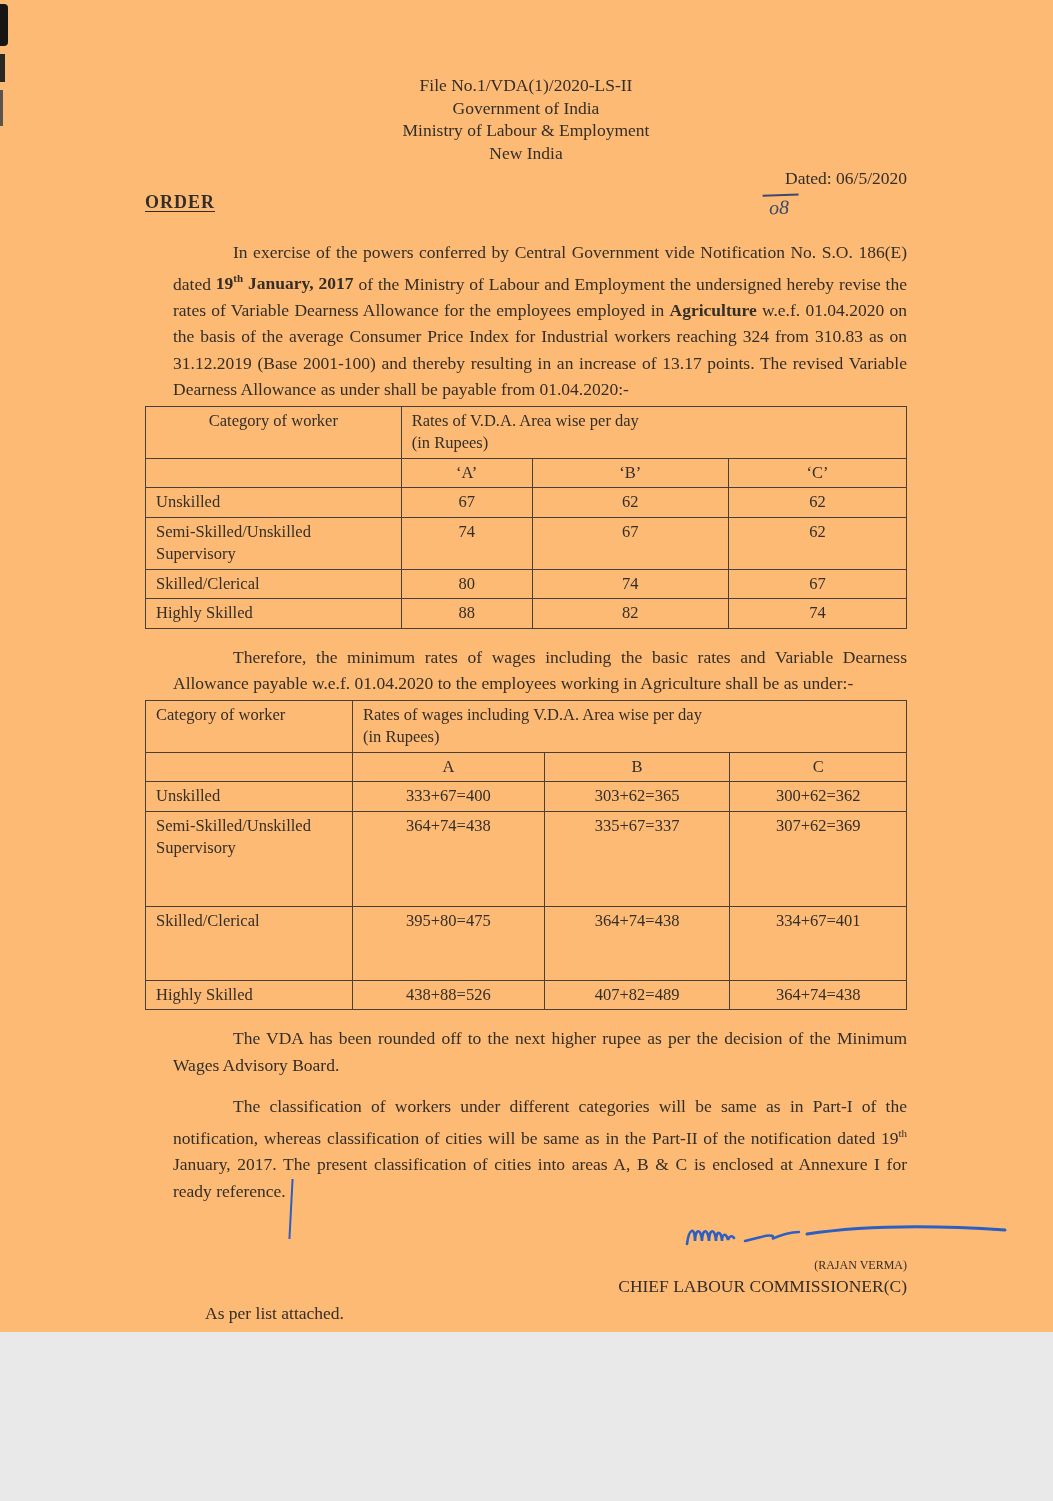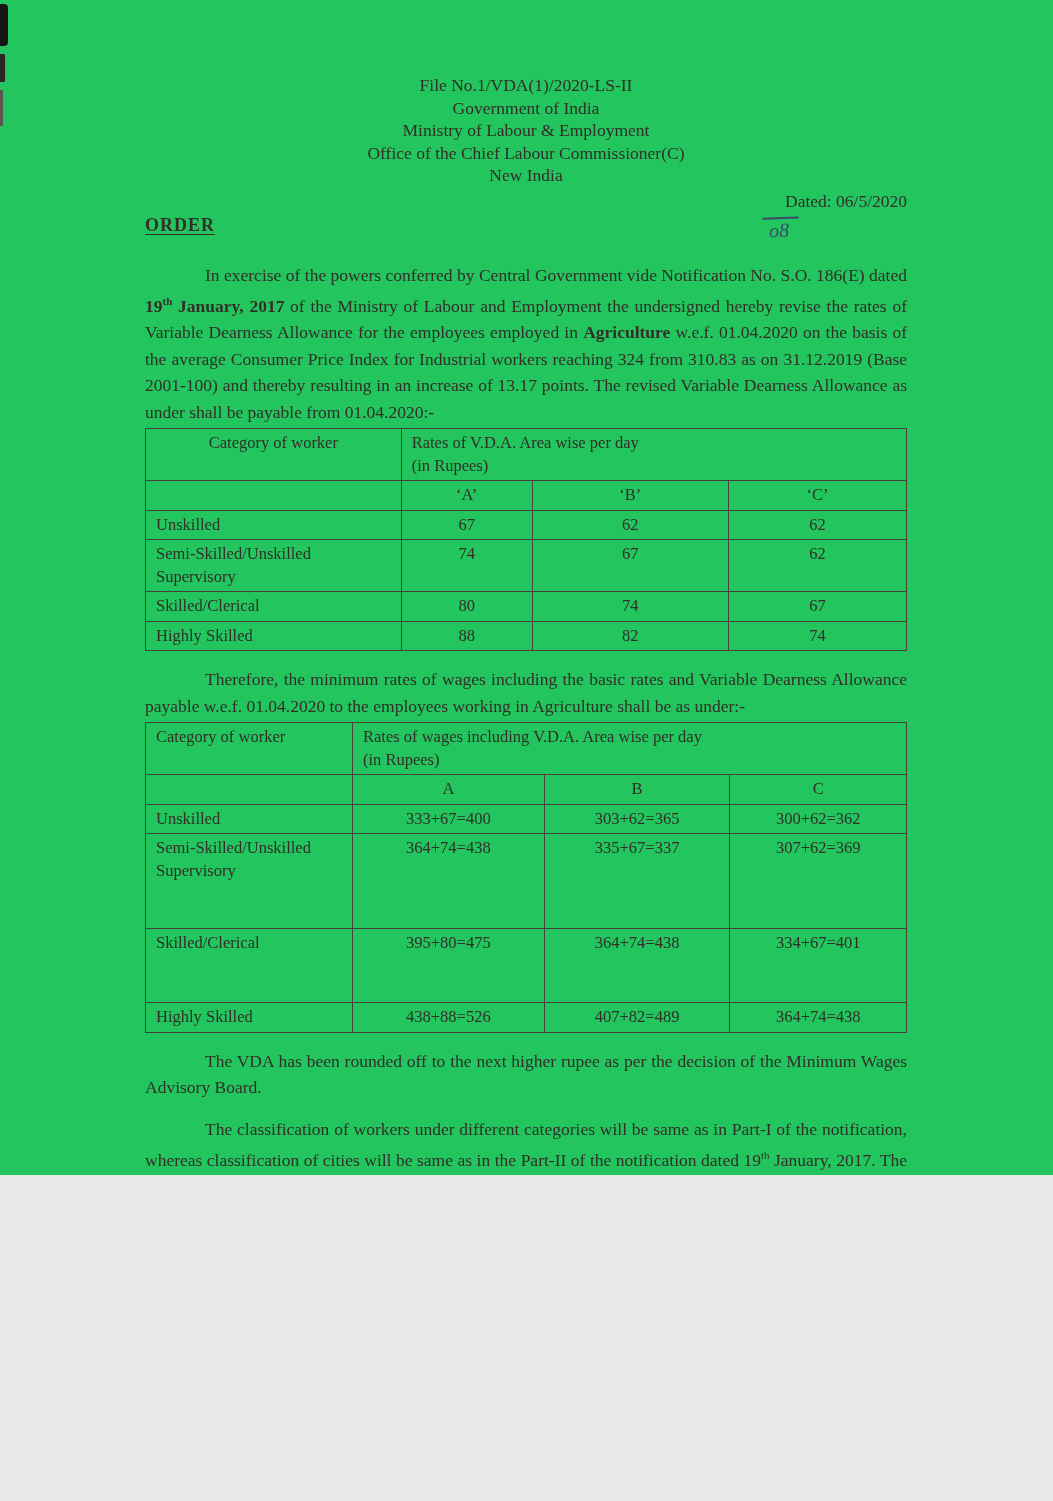--- a/index.html
+++ b/index.html
@@ -1,33 +1,33 @@
 <!DOCTYPE html>
 <html><head>
 <meta charset="utf-8">
 <style>
   * { margin:0; padding:0; box-sizing:border-box; }
   html, body { background:#e9e9e9; }
   .page {
-    position:relative; width:1053px; height:1175px; margin:0 auto;
-    background:#22c55e; color:#332e28; overflow:hidden;
+    position:relative; width:1053px; height:1332px; margin:0 auto;
+    background:#fdba74; color:#332e28; overflow:hidden;
     font-family:"Liberation Serif", "DejaVu Serif", serif;
   }
   .content { position:absolute; left:145px; top:74px; width:762px; }
 
   .hdr { text-align:center; font-size:17.5px; line-height:22.5px; }
   .dated { text-align:right; font-size:17.5px; margin-top:4px; }
   .order-row { position:relative; text-align:left; margin-top:3px; height:32px; }
   .order { font-weight:bold; font-size:18px; letter-spacing:1px; text-decoration:underline; text-underline-offset:3px; }
   .hand {
     position:absolute; right:108px; top:2px; font-style:italic; font-size:20px;
     color:#3b4a6b; border-top:2px solid #3b4a6b; padding:0 10px 0 6px; transform:rotate(-2deg);
   }
 
-  p.body { font-size:17.5px; line-height:26.5px; text-align:justify; text-indent:60px; margin-top:15px; }
+  p.body { font-size:17.5px; line-height:26.5px; text-align:justify; text-indent:60px; margin-top:15px;margin-left:28px; }
   sup { font-size:11px; vertical-align:super; }
 
   table.rates { border-collapse:collapse; width:100%; margin-top:3px; font-size:16.5px; table-layout:fixed; }
   table.rates td { border:1.4px solid #47413a; padding:3px 10px; vertical-align:top; line-height:22.5px; }
   td.spanh { text-align:left; }
   td.cath1 { text-align:center; }
   td.num { text-align:center; }
   tr.tall td { height:74px; }
   tr.tall2 td { height:95px; }
 
@@ -51,21 +51,20 @@
   <div class="art art1"></div>
   <div class="art art2"></div>
   <div class="art art3"></div>
 
   <div class="content">
 
     <div class="hdr">
       <div>File No.1/VDA(1)/2020-LS-II</div>
       <div>Government of India</div>
       <div>Ministry of Labour &amp; Employment</div>
-      <div>Office of the Chief Labour Commissioner(C)</div>
       <div>New India</div>
     </div>
 
     <div class="dated">Dated: 06/5/2020</div>
 
     <div class="order-row">
       <span class="order">ORDER</span>
       <span class="hand">o8</span>
     </div>
 

